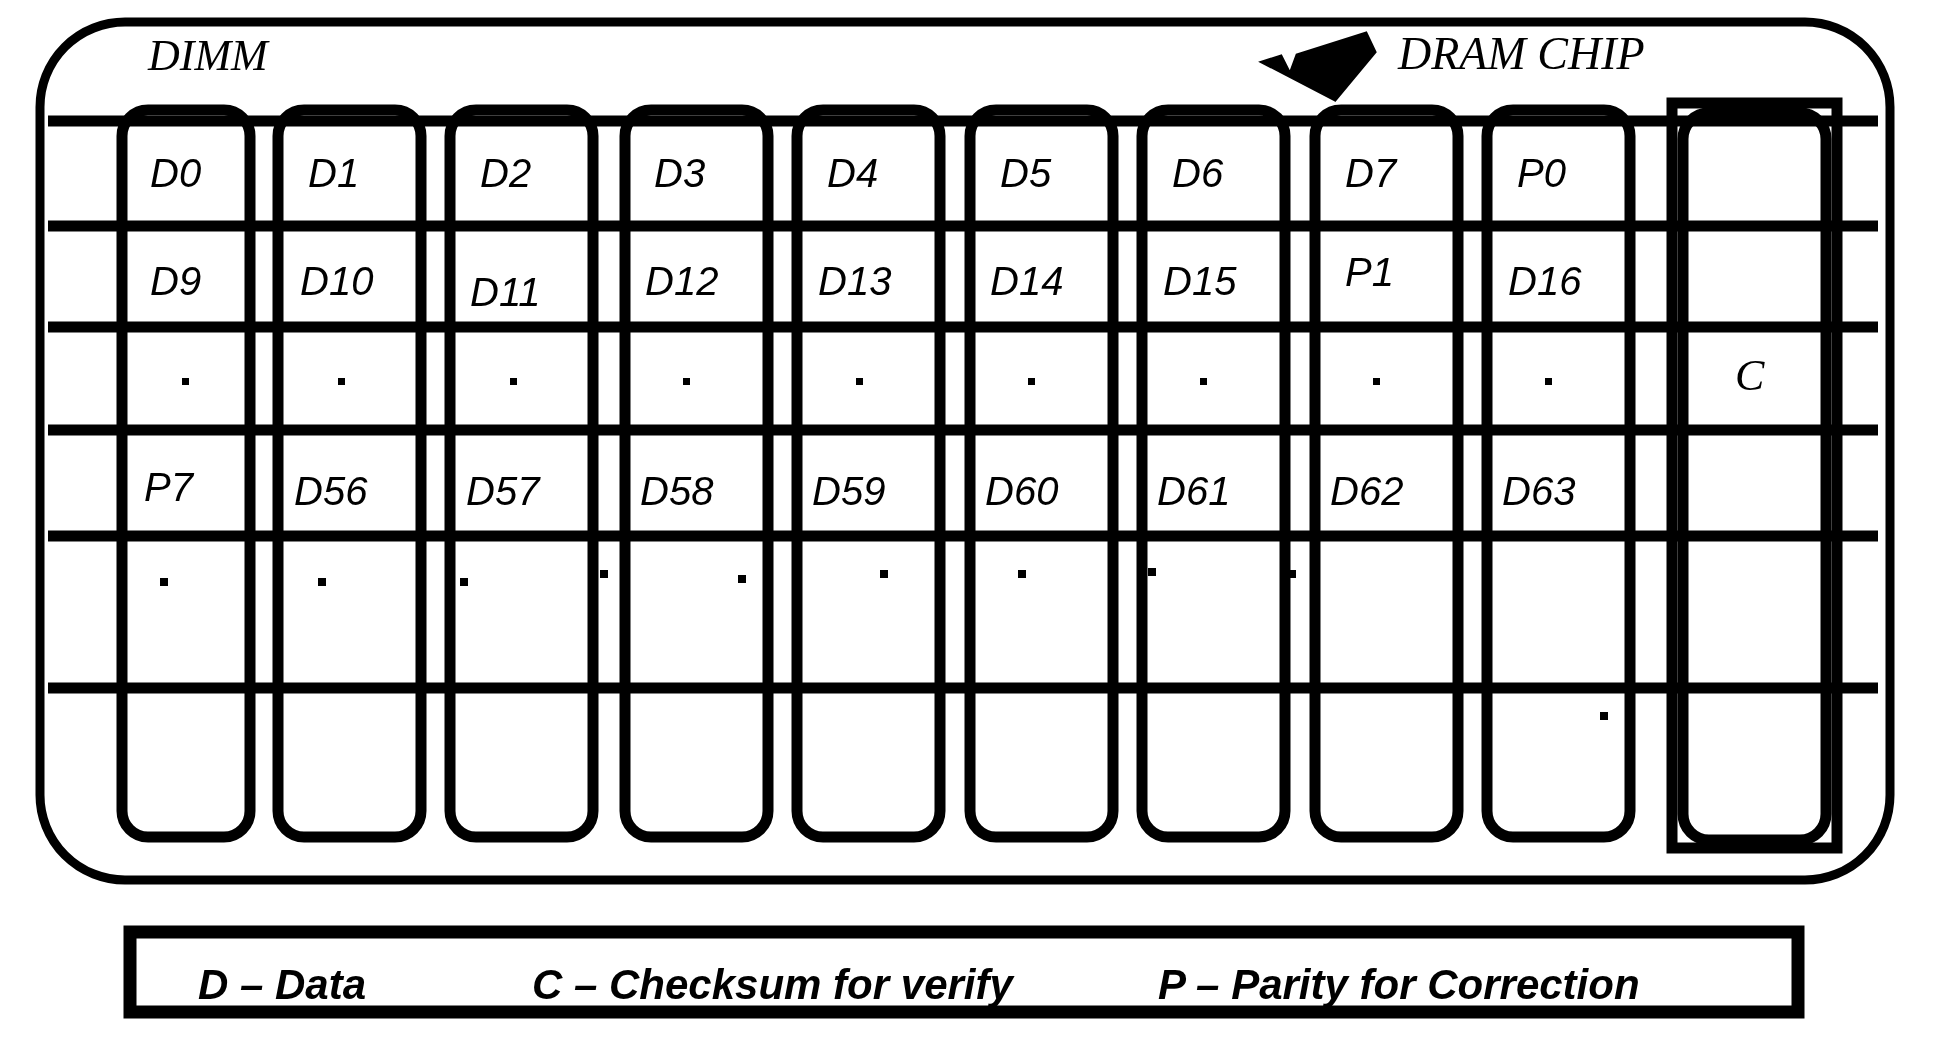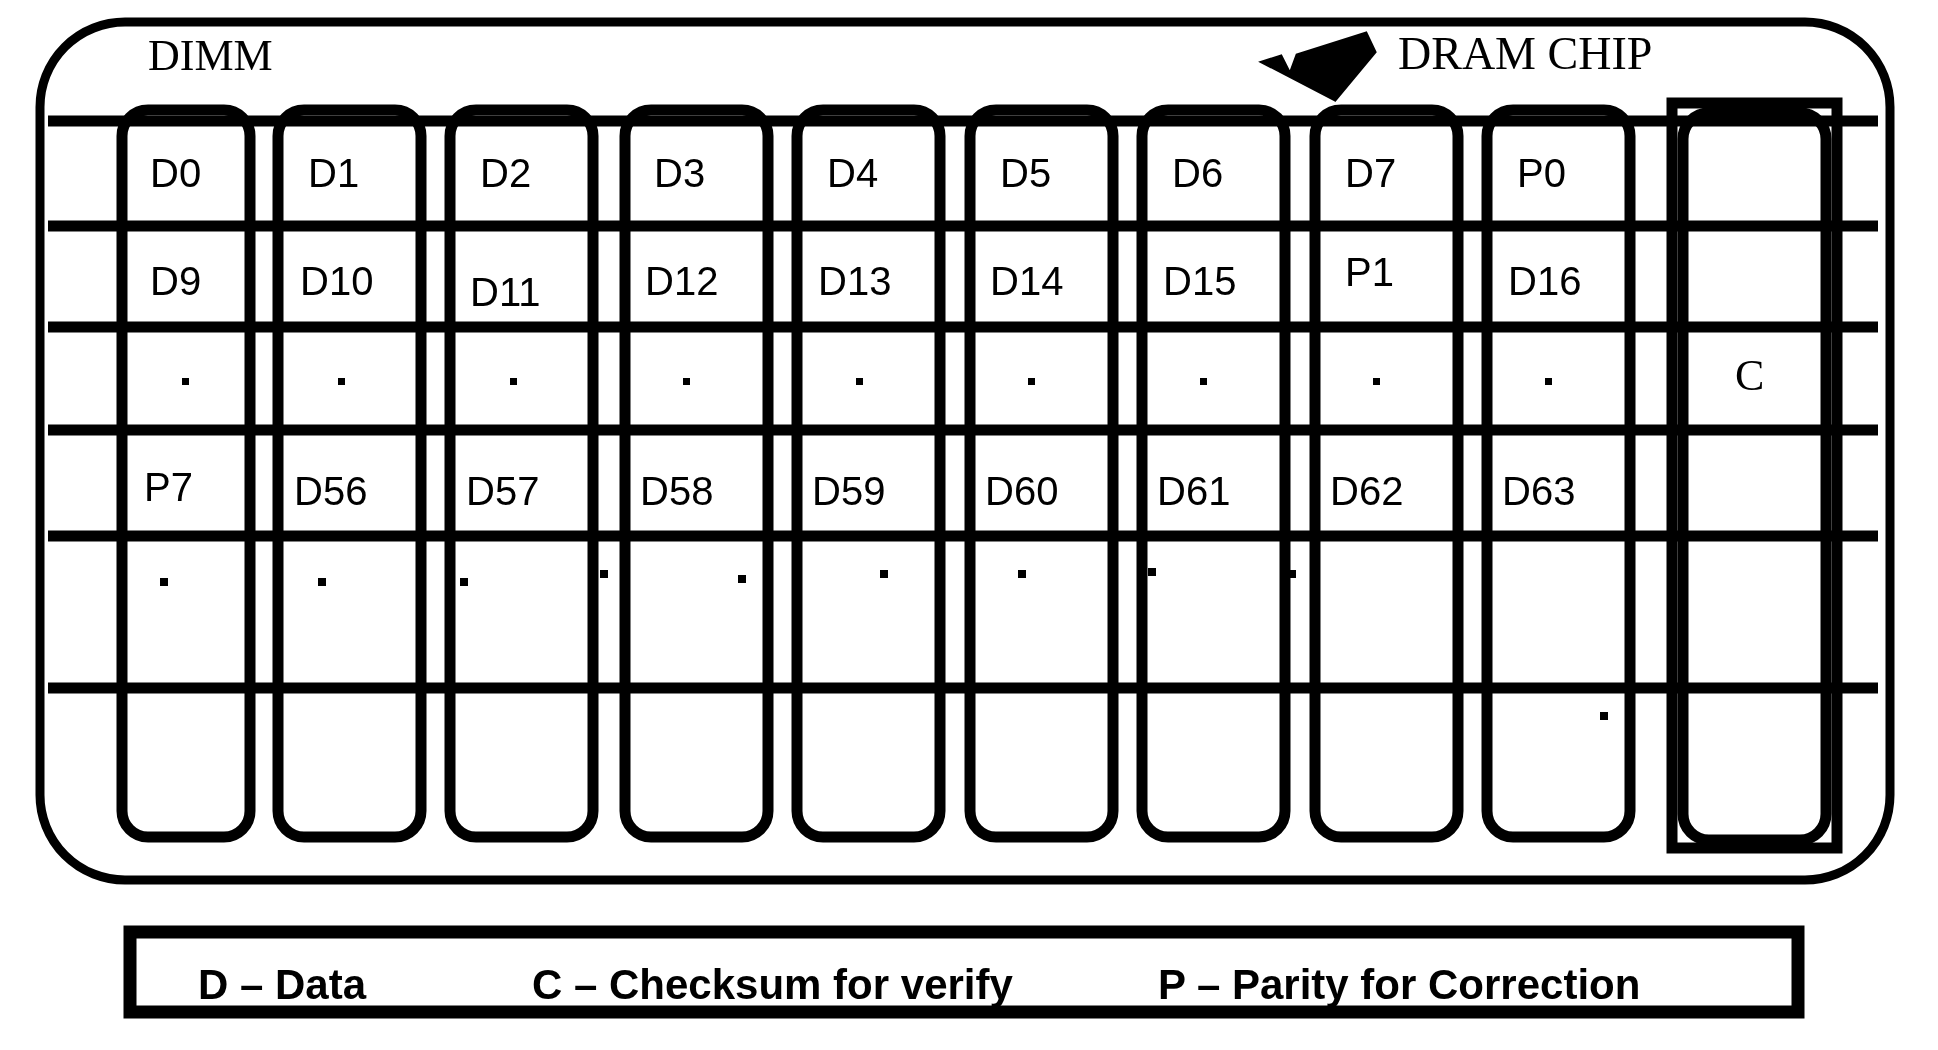--- a/index.html
+++ b/index.html
@@ -10,20 +10,21 @@
   }
   body {
     font-family: "Liberation Sans", sans-serif;
   }
   #stage {
     position: relative;
     width: 1938px;
     height: 1050px;
     background: #ffffff;
     overflow: hidden;
+    font-style: italic;
   }
   #diagram-svg {
     position: absolute;
     left: 0;
     top: 0;
     width: 1938px;
     height: 1050px;
   }
   .cell-label {
     font-family: "Liberation Sans", sans-serif;

